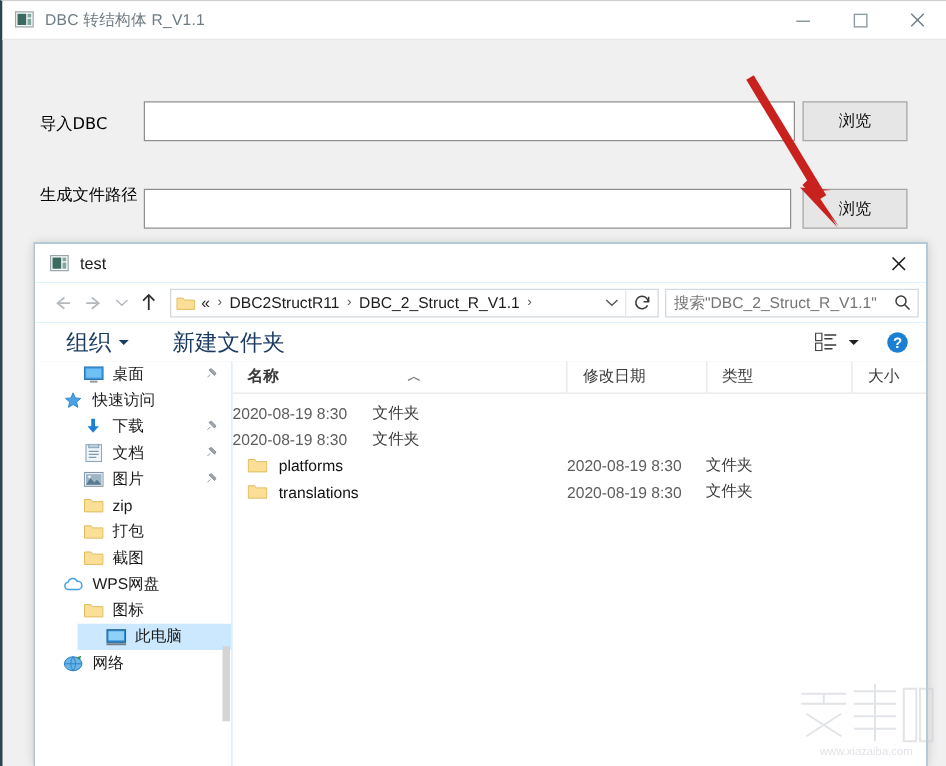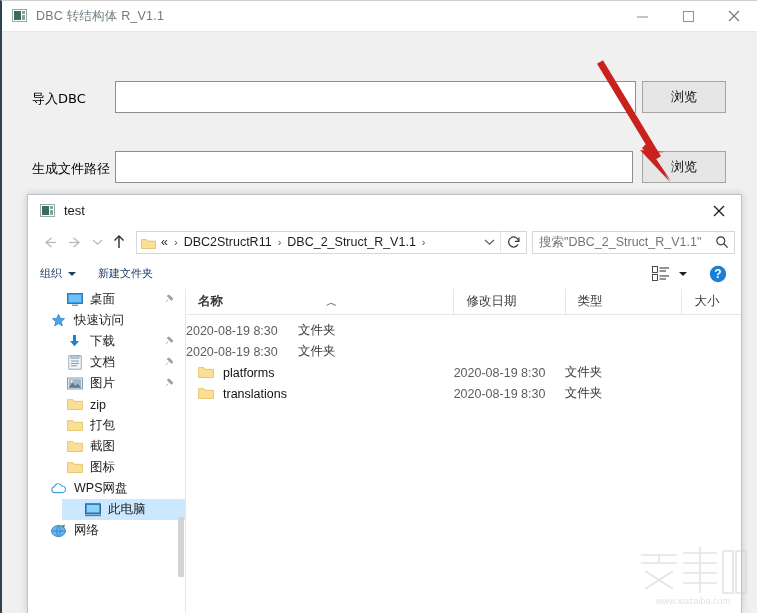--- a/index.html
+++ b/index.html
@@ -80,21 +80,21 @@
   }
   .winbtn svg { display: block; }
   .form-label {
     position: absolute;
     font-size: 13px;
     color: #000;
     font-family: "DejaVu Sans", "Liberation Sans", sans-serif;
     white-space: nowrap;
   }
   #label-import { left: 30px; top: 89px; }
-  #label-output { left: 30px; top: 159px; }
+  #label-output { left: 30px; top: 146px; }
   .text-input {
     position: absolute;
     height: 32px;
     background: #ffffff;
     border: 1px solid #8e8e8e;
     box-sizing: border-box;
     font-size: 13px;
     padding: 0 4px;
     color: #000;
     outline: none;
@@ -248,26 +248,27 @@
   #dlg-toolbar {
     position: relative;
     height: 31px;
     display: flex;
     align-items: center;
     background: #ffffff;
     border-bottom: 1px solid #e3e7ea;
     padding: 0 8px 0 12px;
   }
   .tb-item {
-    font-size: 11px;
+    font-size: 18px;
     color: #1c3d63;
     display: flex;
     align-items: center;
     margin-right: 22px;
     font-family: "Liberation Sans", sans-serif;
+    margin-left: 13px;
   }
   .tb-caret {
     margin-left: 6px;
     width: 0; height: 0;
     border-left: 4px solid transparent;
     border-right: 4px solid transparent;
     border-top: 4px solid #1c3d63;
   }
   #tb-right {
     margin-left: auto;
@@ -646,35 +647,35 @@
             <span>打包</span>
           </div>
           <div class="side-item child">
             <span class="si-icon">
               <svg width="16" height="13" viewBox="0 0 16 13">
                 <path d="M0.6 1.6 h5.2 l1.3 1.7 h8.3 v8.2 h-14.8 z" fill="#fcdf96" stroke="#e0bc5e" stroke-width="0.8"></path>
               </svg>
             </span>
             <span>截图</span>
           </div>
+          <div class="side-item root">
+            <span class="si-icon">
+              <svg width="17" height="13" viewBox="0 0 17 13">
+                <path d="M4.2 10.6 a3 3 0 0 1 0.3 -5.9 a3.8 3.8 0 0 1 7.2 -0.6 a2.9 2.9 0 0 1 1.1 6.5 z" fill="none" stroke="#3ea0e6" stroke-width="1.1"></path>
+              </svg>
+            </span>
+            <span>WPS网盘</span>
+          </div>
           <div class="side-item child">
             <span class="si-icon">
               <svg width="16" height="13" viewBox="0 0 16 13">
                 <path d="M0.6 1.6 h5.2 l1.3 1.7 h8.3 v8.2 h-14.8 z" fill="#fcdf96" stroke="#e0bc5e" stroke-width="0.8"></path>
               </svg>
             </span>
             <span>图标</span>
-          </div>
-          <div class="side-item root">
-            <span class="si-icon">
-              <svg width="17" height="13" viewBox="0 0 17 13">
-                <path d="M4.2 10.6 a3 3 0 0 1 0.3 -5.9 a3.8 3.8 0 0 1 7.2 -0.6 a2.9 2.9 0 0 1 1.1 6.5 z" fill="none" stroke="#3ea0e6" stroke-width="1.1"></path>
-              </svg>
-            </span>
-            <span>WPS网盘</span>
           </div>
           <div class="side-item root selected">
             <span class="si-icon">
               <svg width="16" height="14" viewBox="0 0 16 14">
                 <rect x="0.5" y="0.8" width="15" height="10" fill="#2f8fd4" stroke="#24618f" stroke-width="0.9"></rect>
                 <rect x="1.8" y="2" width="12.4" height="7.3" fill="#8fd0f7"></rect>
                 <rect x="0" y="11.6" width="16" height="1.6" fill="#6e7f8c"></rect>
               </svg>
             </span>
             <span>此电脑</span>

